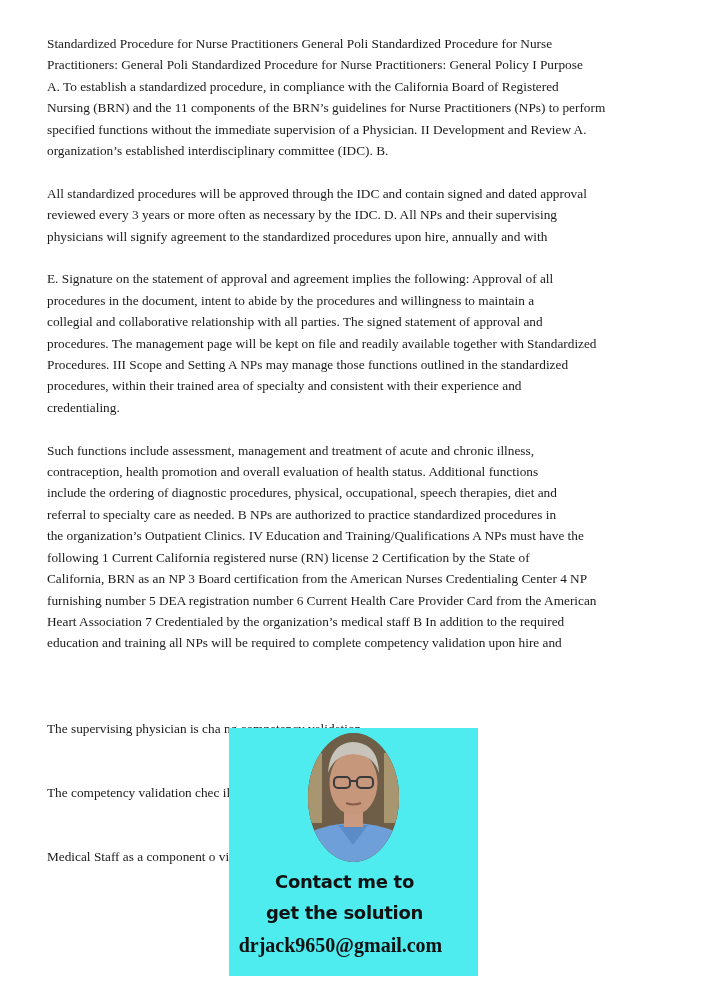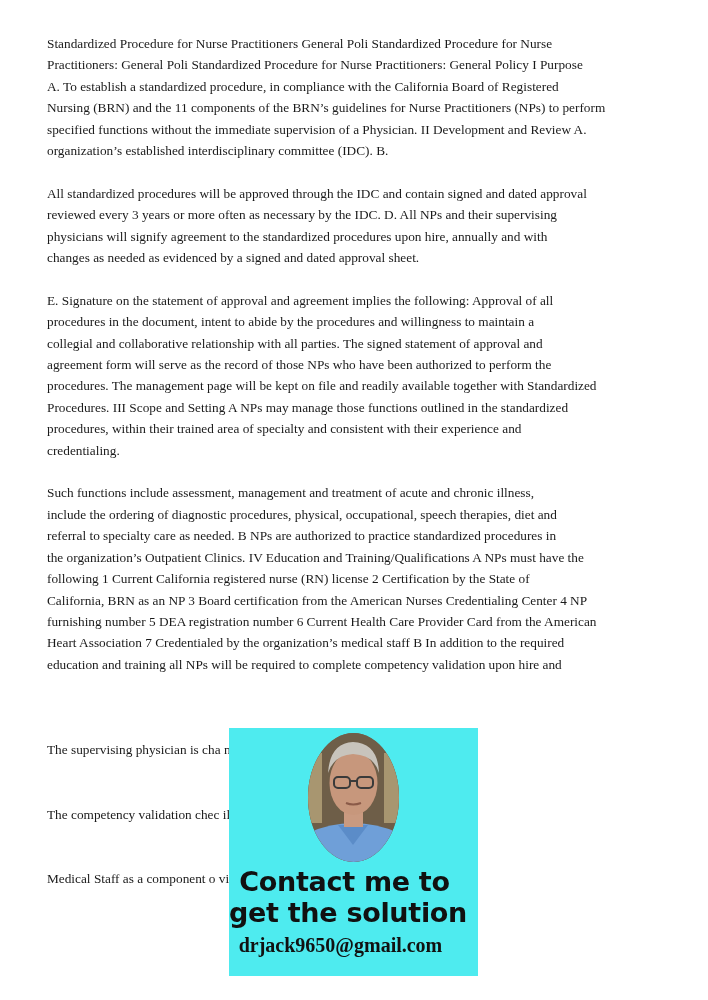--- a/index.html
+++ b/index.html
@@ -54,21 +54,21 @@
       display: block;
     }
     .ad-headline {
       position: absolute;
       left: 0;
       top: 138px;
       width: 231px;
       text-align: center;
       font-family: "DejaVu Sans", sans-serif;
       font-weight: bold;
-      font-size: 27px;
+      font-size: 18px;
       line-height: 31px;
       color: #111111;
       letter-spacing: -0.3px;
     }
     .ad-email {
       position: absolute;
       left: 0;
       top: 204px;
       width: 223px;
       text-align: center;
@@ -88,34 +88,33 @@
     <span class="line">Practitioners: General Poli Standardized Procedure for Nurse Practitioners: General Policy I Purpose</span>
     <span class="line">A. To establish a standardized procedure, in compliance with the California Board of Registered</span>
     <span class="line">Nursing (BRN) and the 11 components of the BRN’s guidelines for Nurse Practitioners (NPs) to perform</span>
     <span class="line">specified functions without the immediate supervision of a Physician. II Development and Review A.</span>
     <span class="line">organization’s established interdisciplinary committee (IDC). B.</span>
   </p>
   <p class="para">
     <span class="line">All standardized procedures will be approved through the IDC and contain signed and dated approval</span>
     <span class="line">reviewed every 3 years or more often as necessary by the IDC. D. All NPs and their supervising</span>
     <span class="line">physicians will signify agreement to the standardized procedures upon hire, annually and with</span>
-    <span class="line">changes as needed as evidenced by a signed and dated approval sheet.</span>
   </p>
   <p class="para">
     <span class="line">E. Signature on the statement of approval and agreement implies the following: Approval of all</span>
     <span class="line">procedures in the document, intent to abide by the procedures and willingness to maintain a</span>
     <span class="line">collegial and collaborative relationship with all parties. The signed statement of approval and</span>
-    <span class="line">agreement form will serve as the record of those NPs who have been authorized to perform the</span>
     <span class="line">procedures. The management page will be kept on file and readily available together with Standardized</span>
     <span class="line">Procedures. III Scope and Setting A NPs may manage those functions outlined in the standardized</span>
     <span class="line">procedures, within their trained area of specialty and consistent with their experience and</span>
     <span class="line">credentialing.</span>
   </p>
   <p class="para">
     <span class="line">Such functions include assessment, management and treatment of acute and chronic illness,</span>
+    <span class="line">contraception, health promotion and overall evaluation of health status. Additional functions</span>
     <span class="line">include the ordering of diagnostic procedures, physical, occupational, speech therapies, diet and</span>
     <span class="line">referral to specialty care as needed. B NPs are authorized to practice standardized procedures in</span>
     <span class="line">the organization’s Outpatient Clinics. IV Education and Training/Qualifications A NPs must have the</span>
     <span class="line">following 1 Current California registered nurse (RN) license 2 Certification by the State of</span>
     <span class="line">California, BRN as an NP 3 Board certification from the American Nurses Credentialing Center 4 NP</span>
     <span class="line">furnishing number 5 DEA registration number 6 Current Health Care Provider Card from the American</span>
     <span class="line">Heart Association 7 Credentialed by the organization’s medical staff B In addition to the required</span>
     <span class="line">education and training all NPs will be required to complete competency validation upon hire and</span>
   </p>
   <p class="para" style="white-space: pre;">

